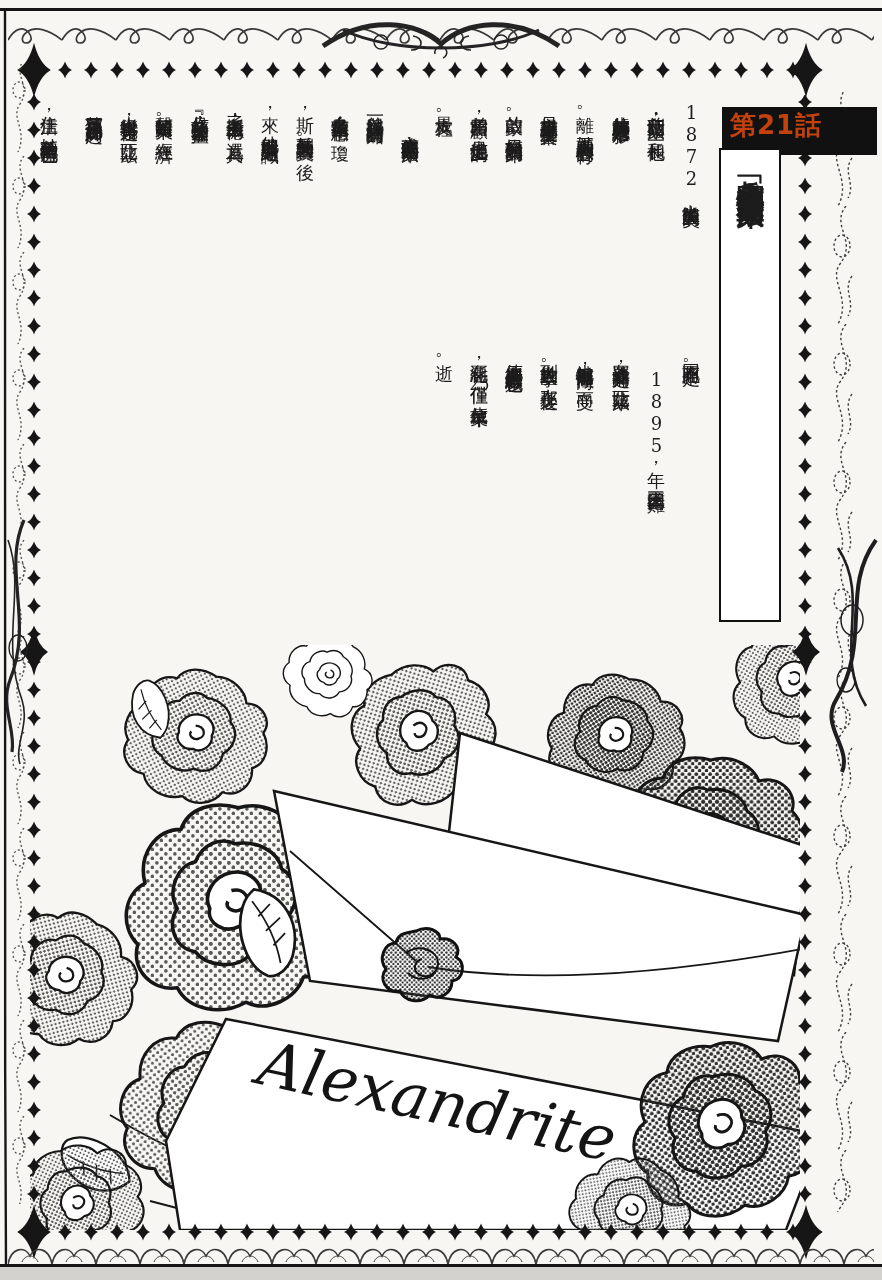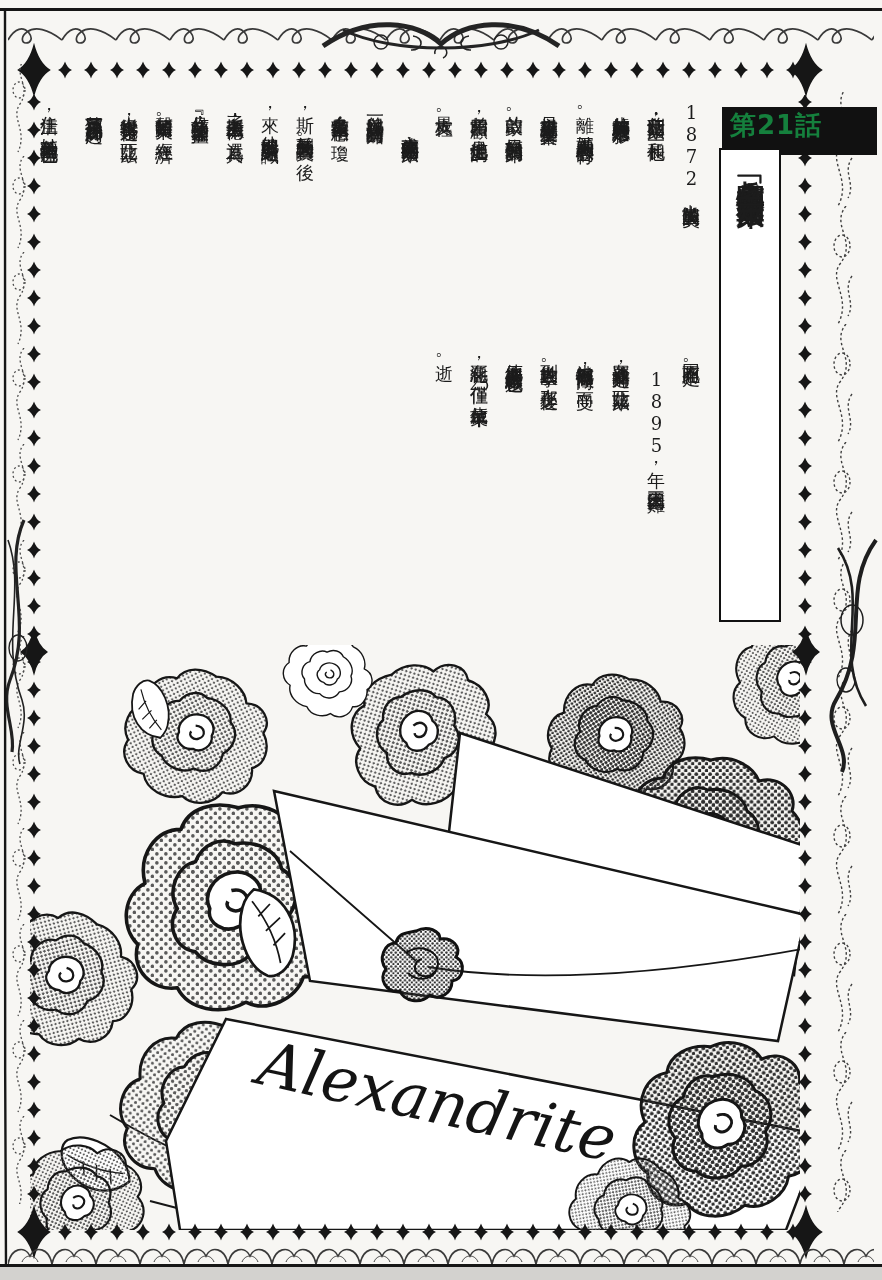--- a/index.html
+++ b/index.html
@@ -19,21 +19,21 @@
     font-size:18px;
     line-height:22px;
     letter-spacing:1px;
     white-space:nowrap;
     color:#1c1c1c;
   }
   .tcy{text-combine-upright:all;}
   
   .chapter-badge{
     position:absolute;left:722px;top:107px;width:155px;height:48px;
-    background:#111111;color:#15803d;
+    background:#111111;color:#c2410c;
     font-family:"DejaVu Sans","Liberation Sans",sans-serif;
     font-weight:bold;font-size:26px;line-height:36px;
     padding-left:8px;box-sizing:border-box;
     letter-spacing:1px;
   }
   
   .title-box{
     position:absolute;left:719px;top:148px;width:62px;height:474px;
     background:#ffffff;border:2.5px solid #111;box-sizing:border-box;
     display:flex;justify-content:center;

